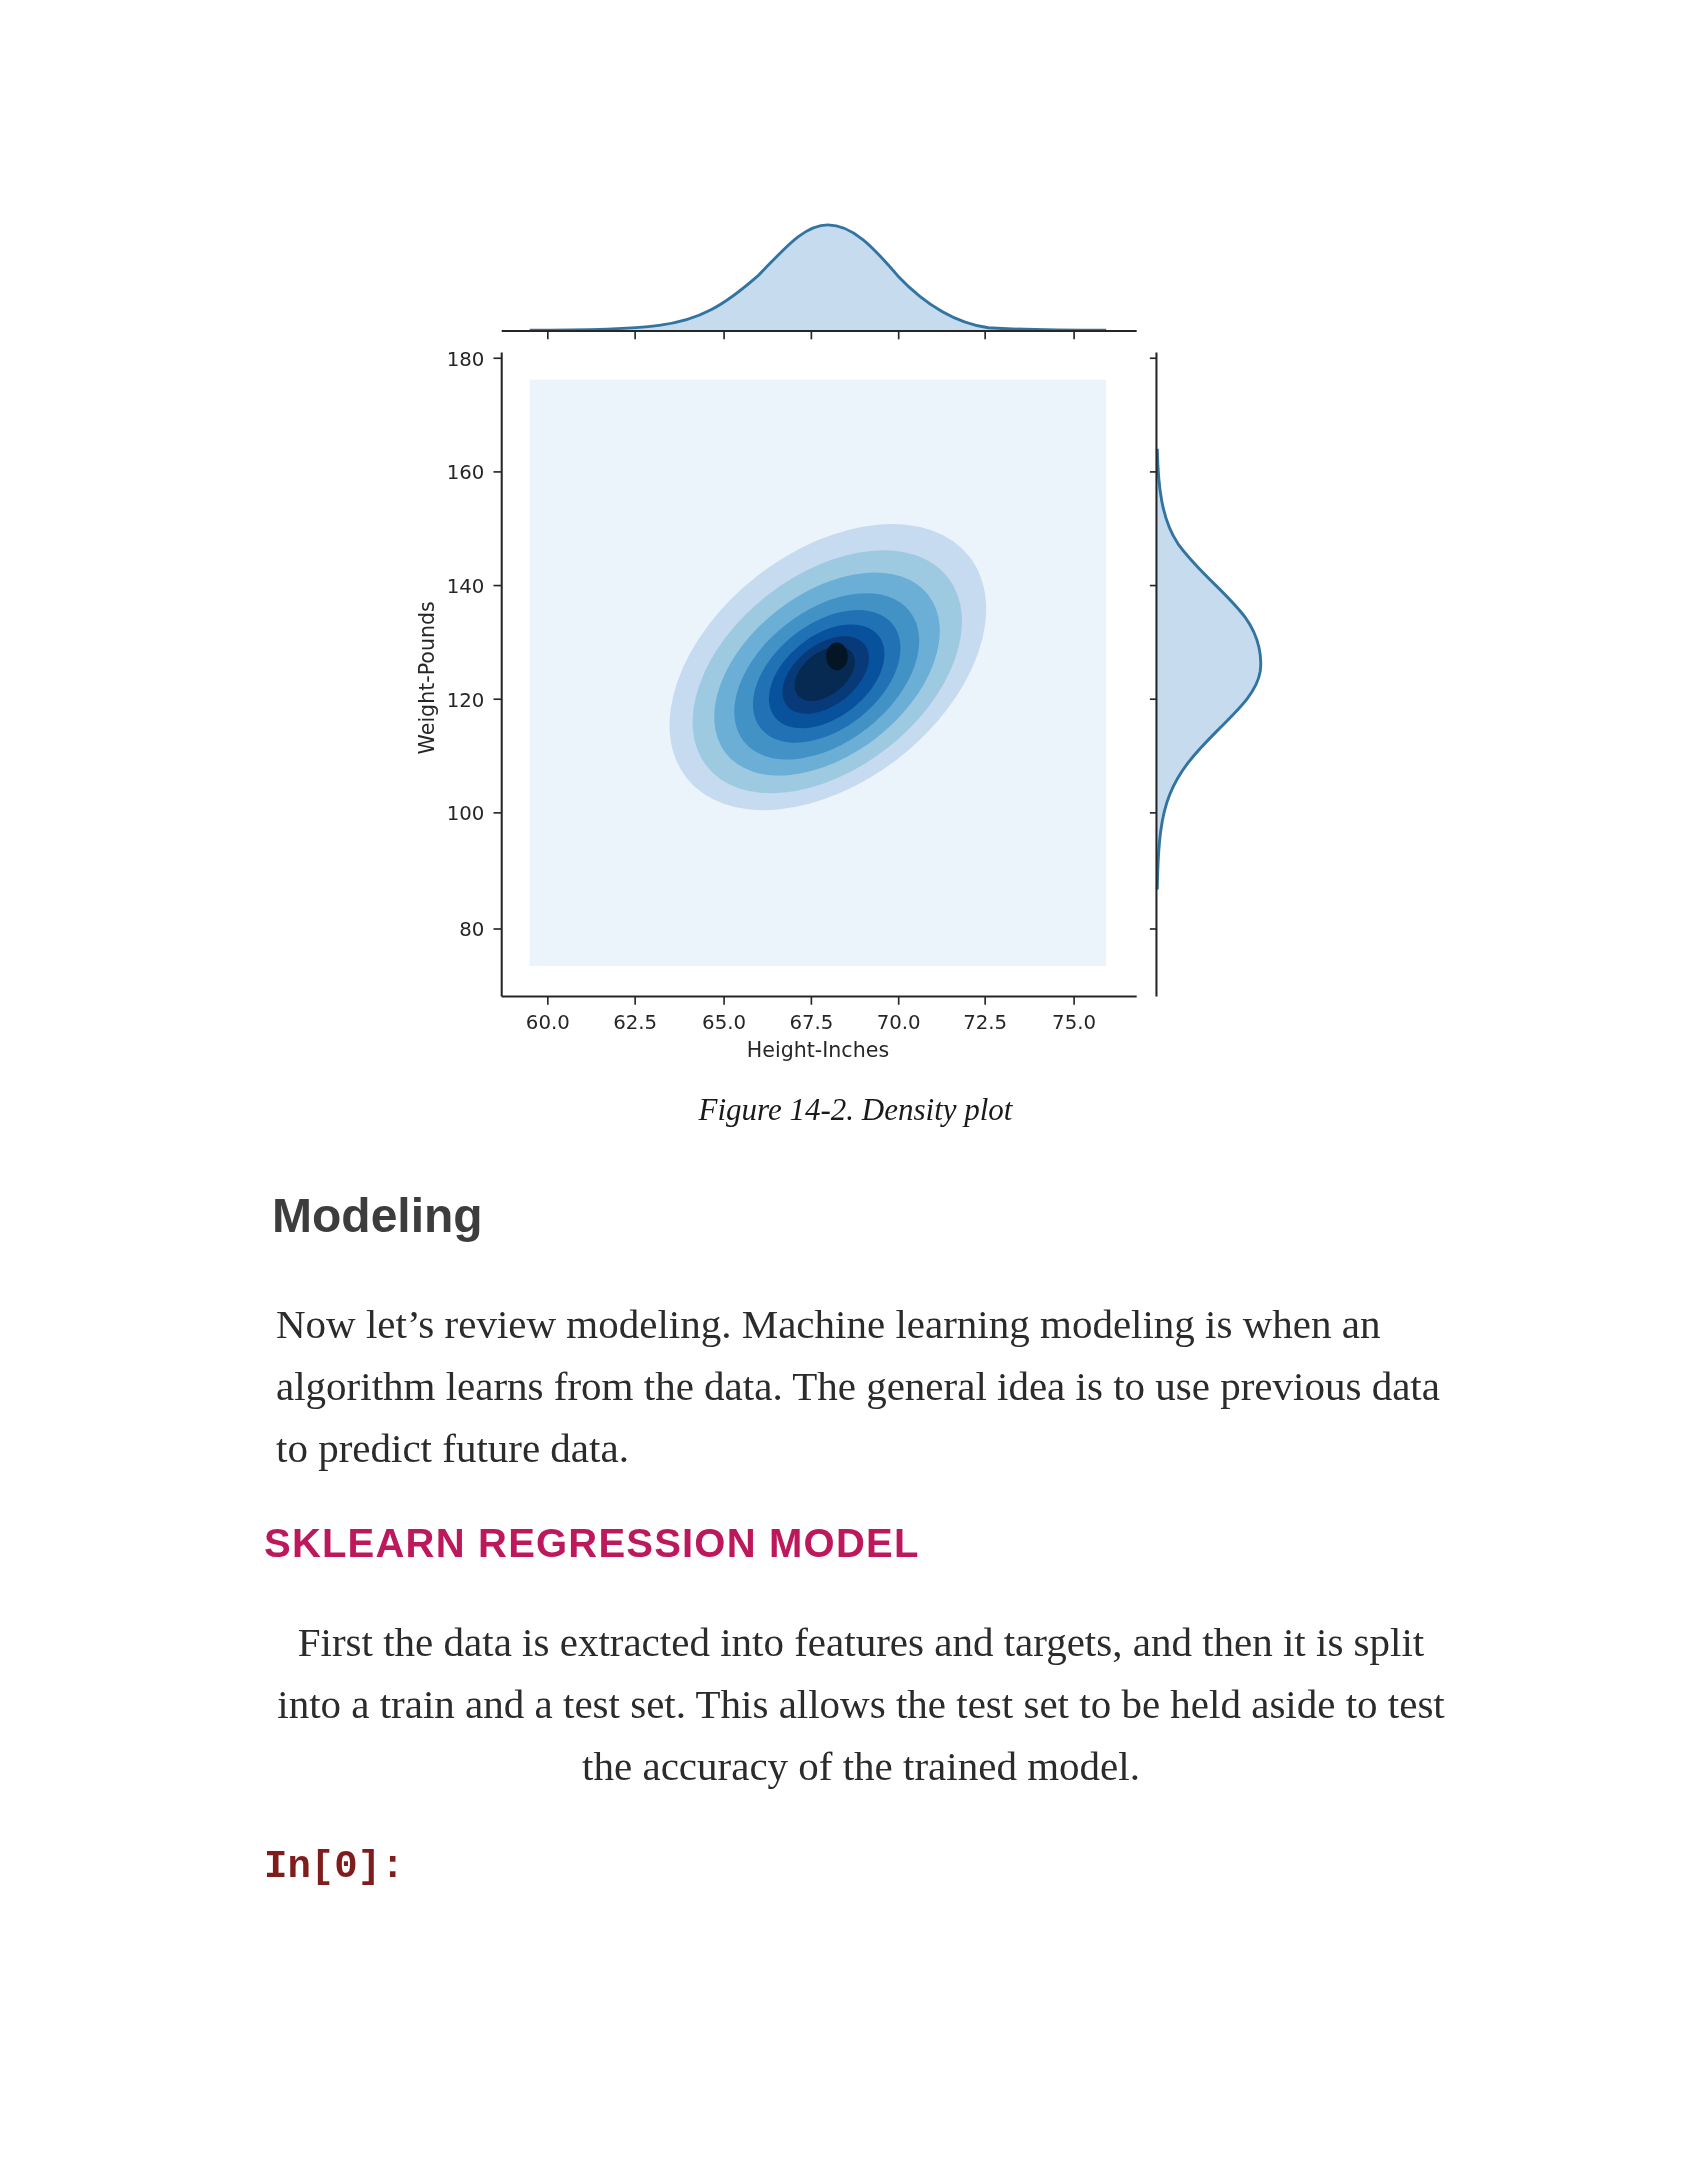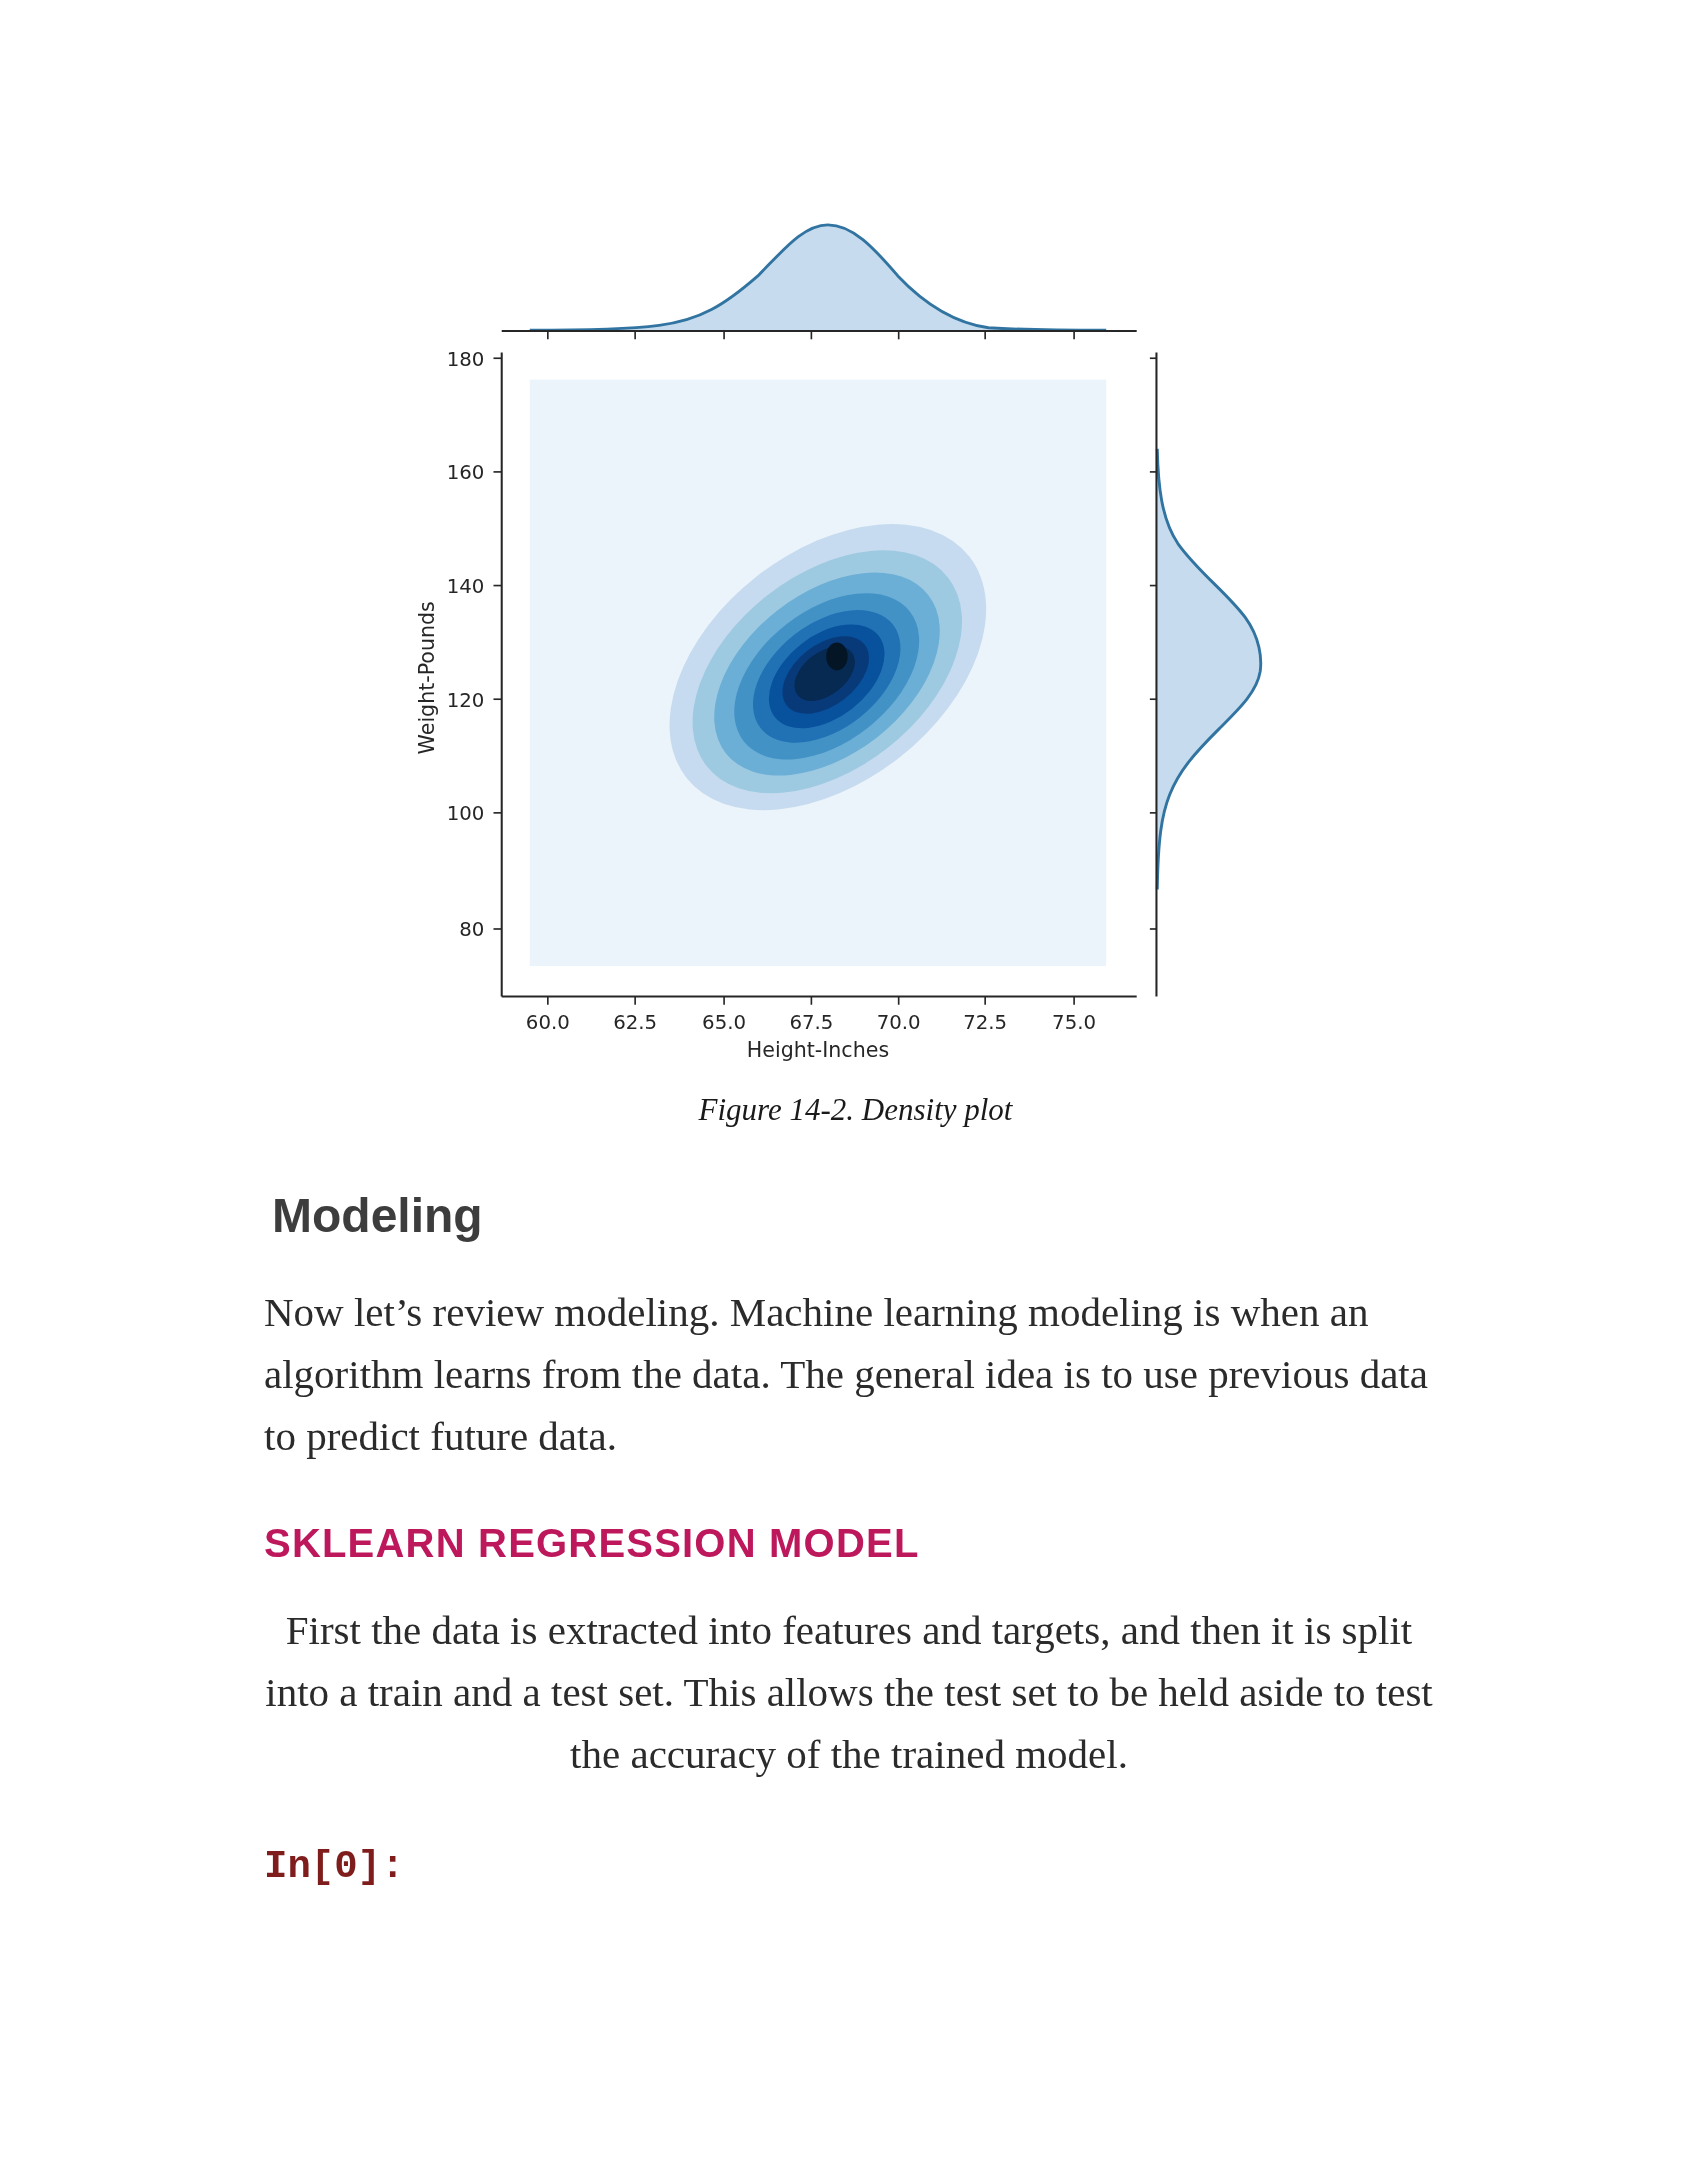--- a/index.html
+++ b/index.html
@@ -11,21 +11,21 @@
   .caption {
     position: absolute; left: 0; width: 1687px; top: 1092px; text-align: center;
     font-family: "Liberation Serif", serif; font-style: italic; font-size: 31px; color: #1a1a1a; margin-left: 12px;
   }
   .content { position: absolute; left: 264px; width: 1170px; top: 0; }
   .h2 {
     position: absolute; left: 8px; top: 1188px; margin: 0;
     font-family: "Liberation Sans", sans-serif; font-weight: bold; font-size: 48px; color: #3d3d3d;
   }
   .para {
-    position: absolute; left: 0; width: 1170px; margin: 0;
+    position: absolute; left: 0; width: 1170px; margin: 12px;
     font-family: "Liberation Serif", serif; font-size: 41px; line-height: 62px; color: #2b2b2b;
   }
   .p1 { top: 1281px; }
   .h3 {
     position: absolute; left: 0; top: 1521px; margin: 0;
     font-family: "Liberation Sans", sans-serif; font-weight: bold; font-size: 40px;
     letter-spacing: 1.2px; color: #be185d;
   }
   .p2 { top: 1599px; text-align: center; }
   .code-label {

